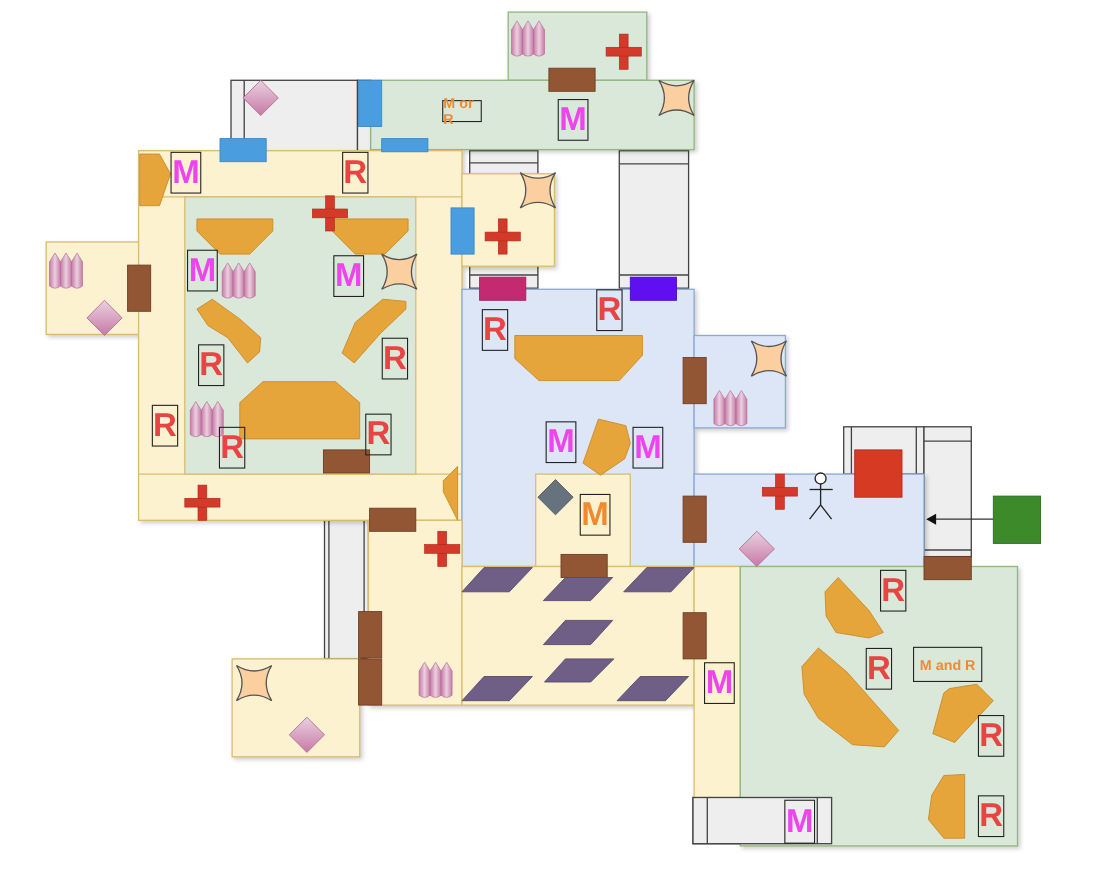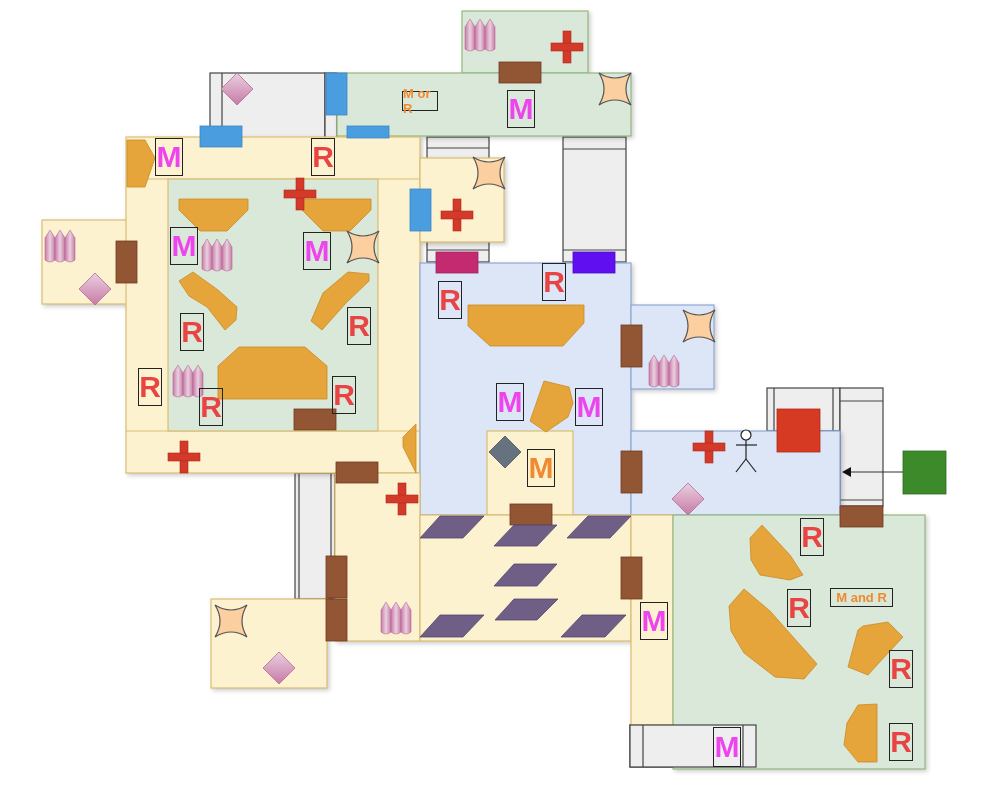--- a/index.html
+++ b/index.html
@@ -218,14 +218,14 @@
     <div class="lbl big m" style="left: 496px; top: 383px; width: 28px; height: 38px; background: transparent;">M</div>
     <div class="lbl big m" style="left: 575px; top: 388px; width: 28px; height: 38px; background: transparent;">M</div>
     <div class="lbl big o" style="left: 527px; top: 449px; width: 28px; height: 38px; background: transparent;">M</div>
     <div class="lbl big r" style="left: 800px; top: 518px; width: 24px; height: 38px; background: transparent;">R</div>
     <div class="lbl big r" style="left: 787px; top: 589px; width: 24px; height: 38px; background: transparent;">R</div>
     <div class="lbl big r" style="left: 889px; top: 650px; width: 24px; height: 38px; background: transparent;">R</div>
     <div class="lbl big r" style="left: 889px; top: 723px; width: 24px; height: 38px; background: transparent;">R</div>
     <div class="lbl big m" style="left: 640px; top: 602px; width: 28px; height: 38px; background: transparent;">M</div>
     <div class="lbl big m" style="left: 713px; top: 727px; width: 28px; height: 40px; background: transparent;">M</div>
     <div class="lbl small" style="left: 392px; top: 91px; width: 36px; height: 20px; margin-left: 10px;">M or R</div>
-    <div class="lbl small" style="left: 830px; top: 588px; width: 63px; height: 19px;">M and R</div>
+    <div class="lbl small" style="left: 830px; top: 588px; width: 63px; height: 32px;">M and R</div>
   </div>
 
 </body></html>

